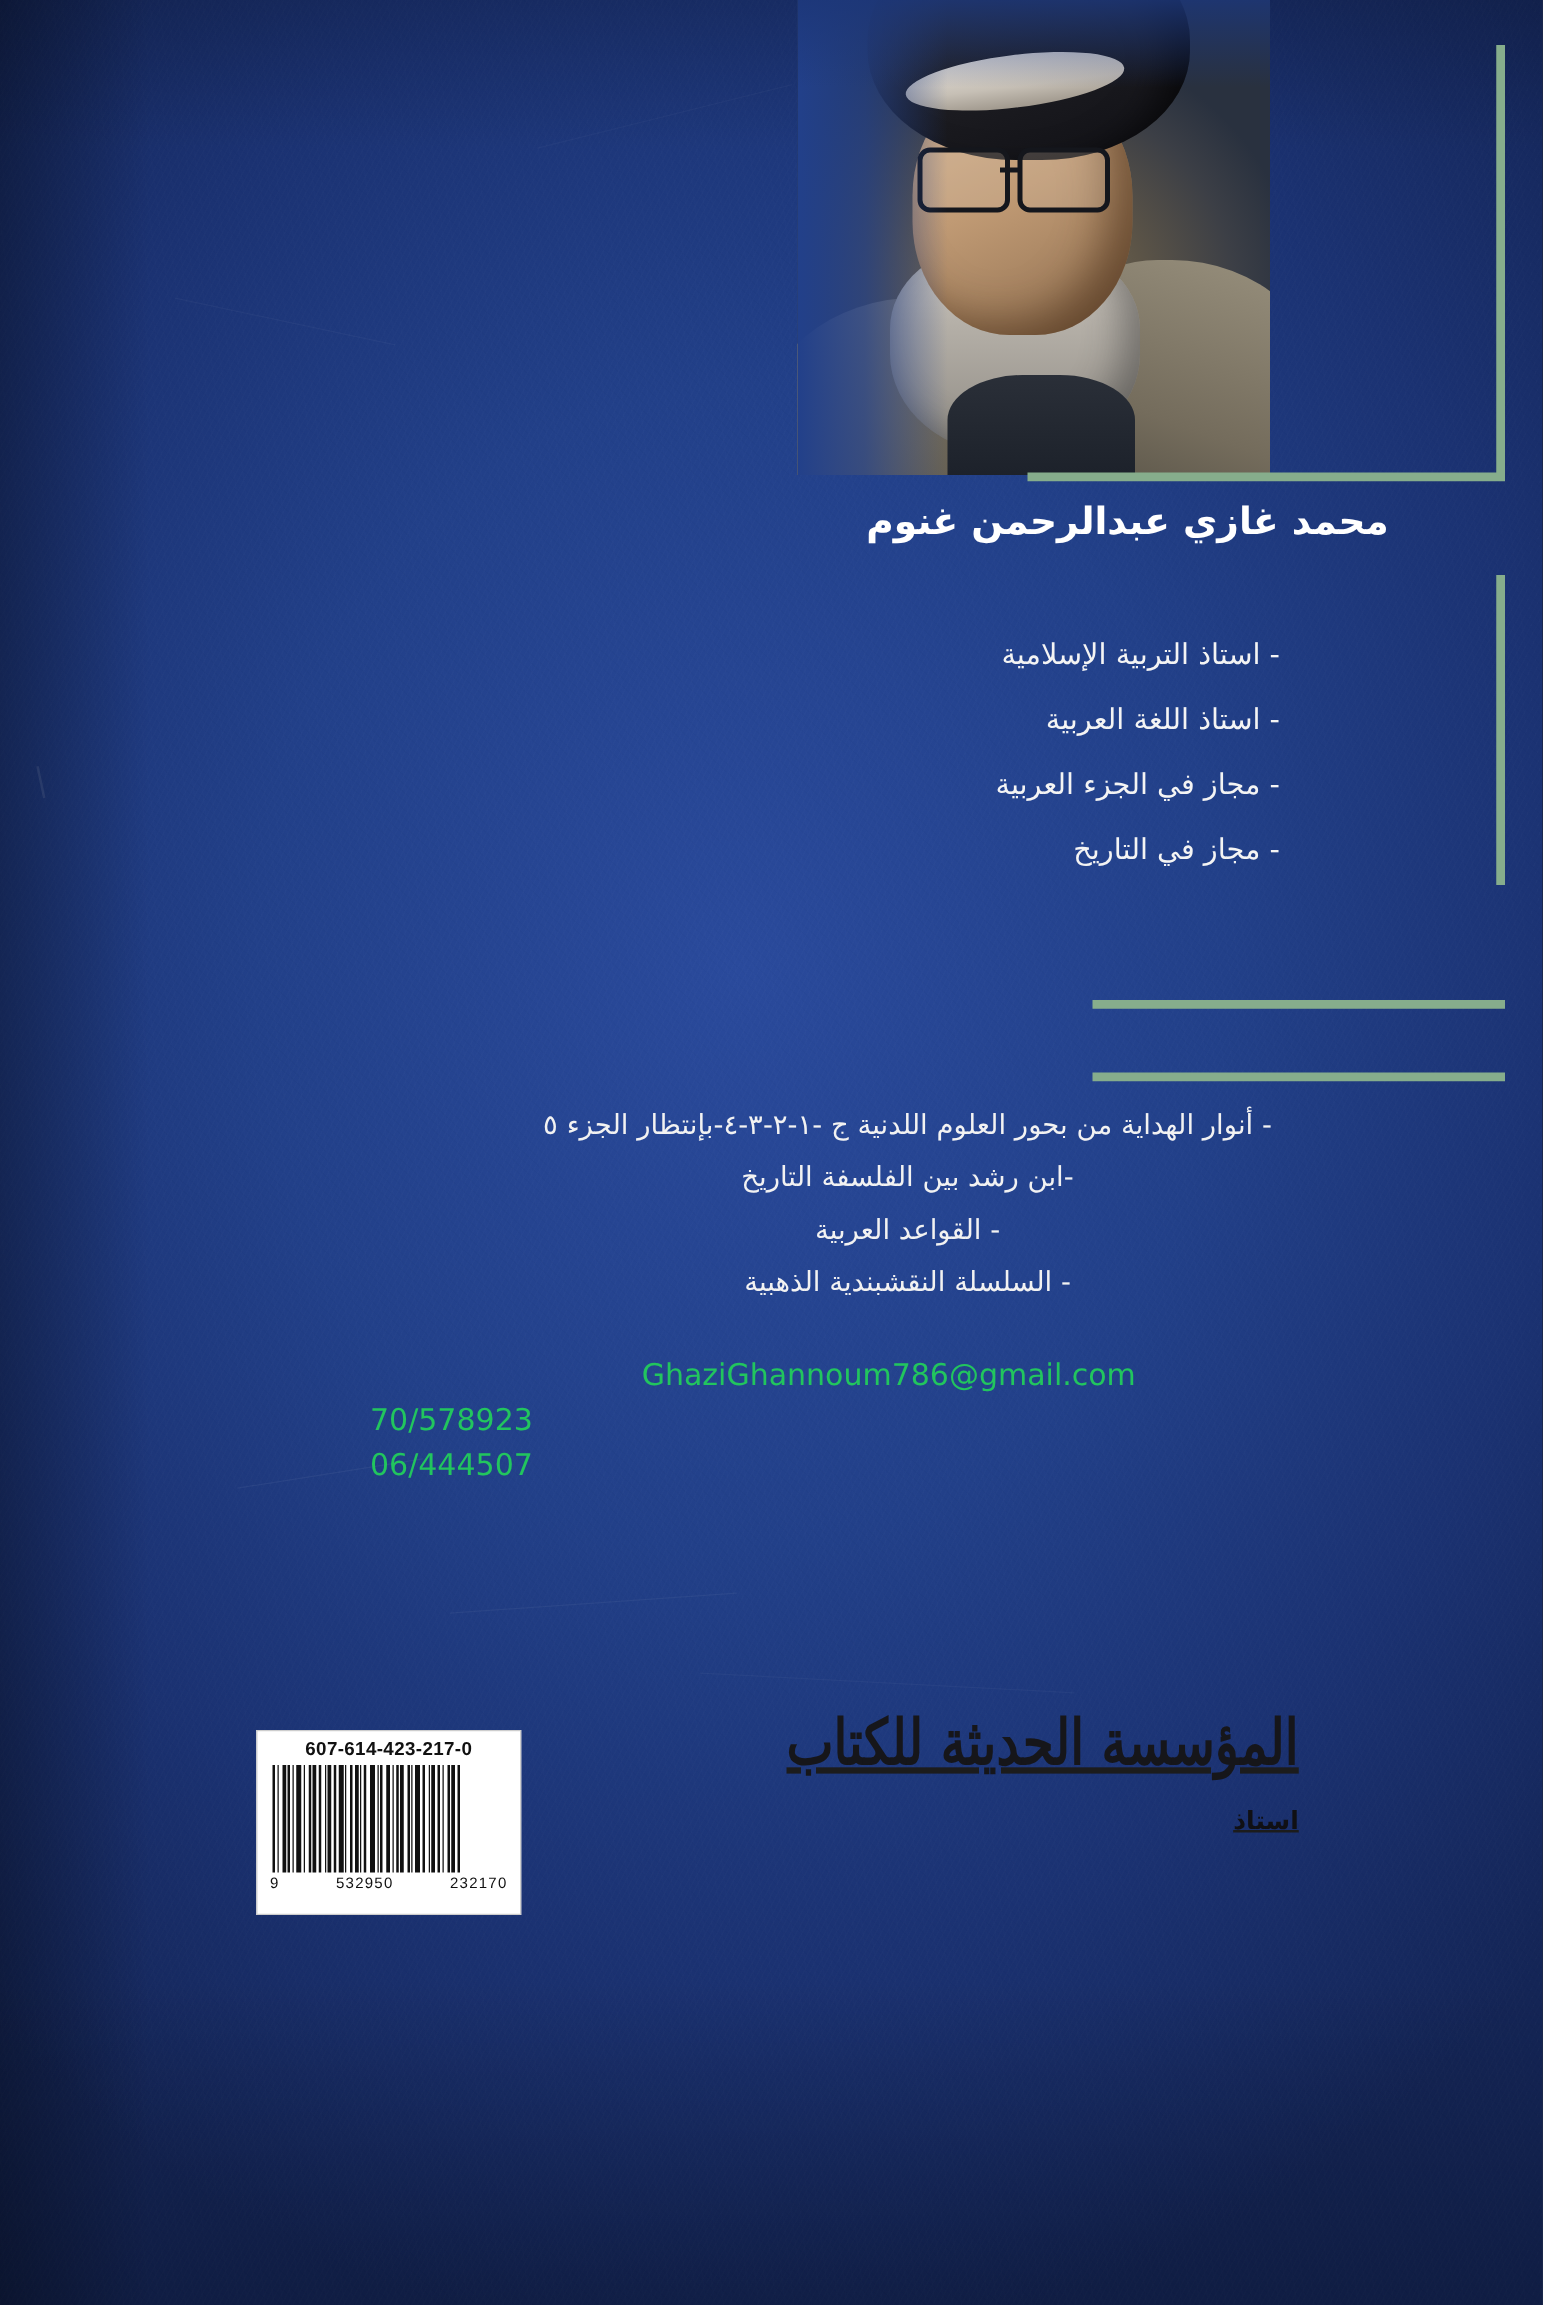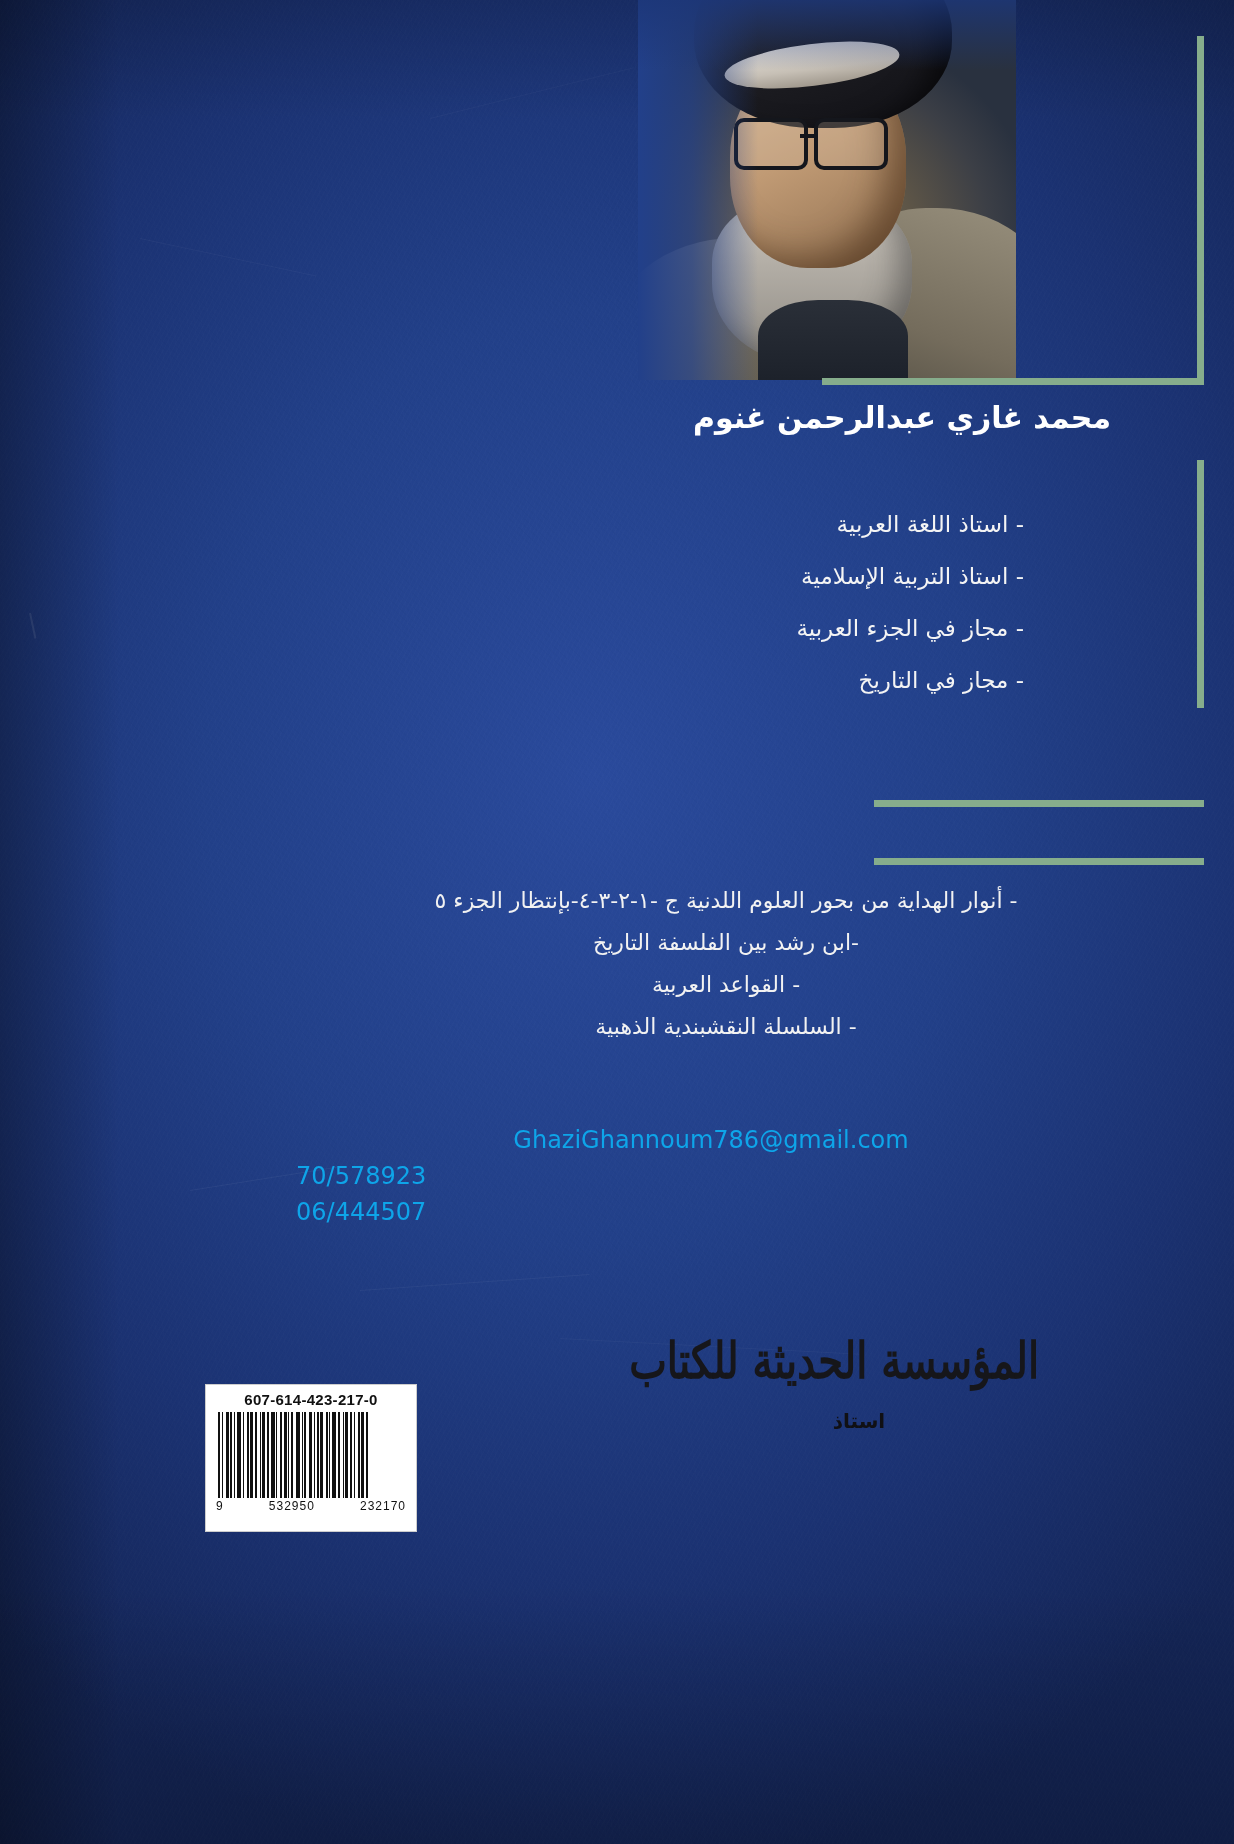--- a/index.html
+++ b/index.html
@@ -212,24 +212,23 @@
     font-size: 22px;
     line-height: 42px;
   }
   .contact {
     position: absolute;
     right: 108px;
     top: 1082px;
     width: 830px;
     text-align: center;
     direction: ltr;
-    color: #0ea5e9;
+    color: #22c55e;
     font-size: 24px;
     line-height: 36px;
-    margin-top: 40px;
   }
   .contact .phone { text-align: left; }
 
   
   .barcode-box {
     position: absolute;
     left: 205px;
     top: 1384px;
     width: 212px;
     height: 148px;
@@ -263,24 +262,24 @@
     font-family: "Liberation Sans", sans-serif;
     font-size: 12px;
     color: #111;
     letter-spacing: 1px;
   }
 
   
   .publisher {
     position: absolute;
     right: 195px;
-    top: 1336px;
+    top: 1371px;
     width: 360px;
-    text-align: center;
     color: #1c1c1c;
+    text-decoration: underline;
   }
   .pub-logo {
     font-family: "DejaVu Serif", serif;
     font-size: 40px;
     font-weight: bold;
     direction: rtl;
     color: #16161a;
     letter-spacing: -4px;
     transform: scaleY(1.25);
     white-space: nowrap;
@@ -331,22 +330,22 @@
 
   <div class="rule-vert" style="right:30px;  top:36px;  height:348px;"></div>
   <div class="rule-horiz" style="right:30px;  top:378px; width:382px;"></div>
   <div class="rule-vert" style="right:30px;  top:460px; height:248px;"></div>
   <div class="rule-horiz" style="right:30px;  top:800px; width:330px;"></div>
   <div class="rule-horiz" style="right:30px;  top:858px; width:330px;"></div>
 
   <div class="author-name">محمد غازي عبدالرحمن غنوم</div>
 
   <div class="credentials">
+    <div>- استاذ التربية الإسلامية</div>
     <div>- استاذ اللغة العربية</div>
-    <div>- استاذ التربية الإسلامية</div>
     <div>- مجاز في الجزء العربية</div>
     <div>- مجاز في التاريخ</div>
   </div>
 
 
   <div class="pub-list">
     <div>- أنوار الهداية من بحور العلوم اللدنية ج -١-٢-٣-٤-بإنتظار الجزء ٥</div>
     <div>-ابن رشد بين الفلسفة التاريخ</div>
     <div>- القواعد العربية</div>
     <div>- السلسلة النقشبندية الذهبية</div>

